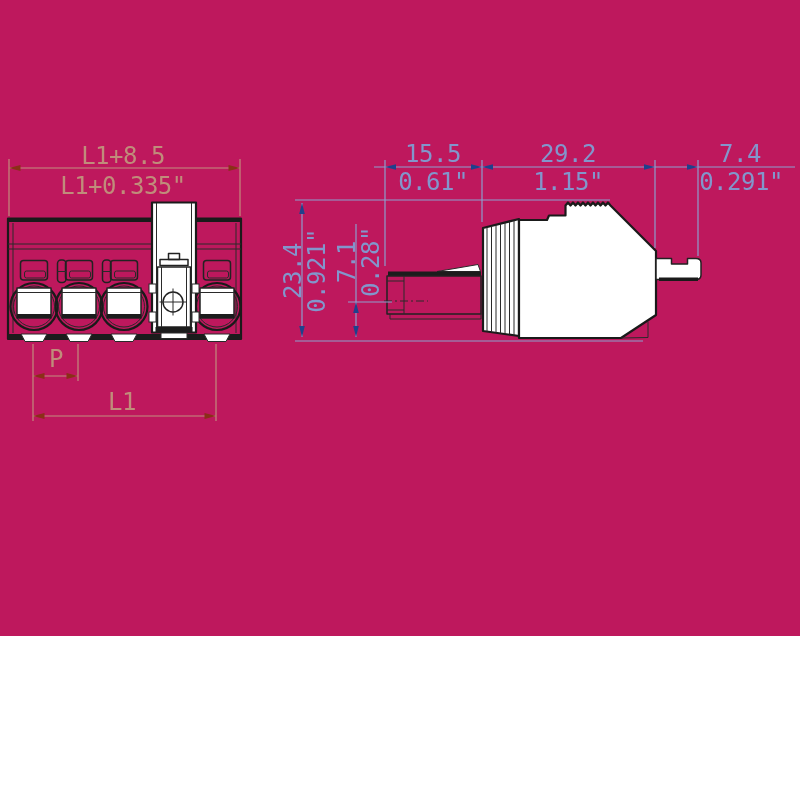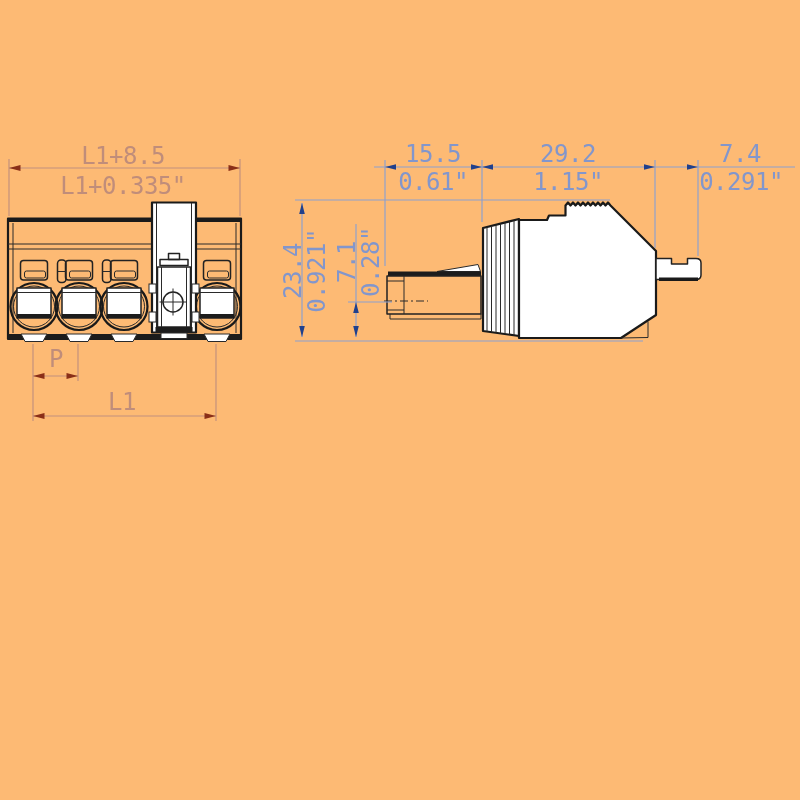--- a/index.html
+++ b/index.html
@@ -1,16 +1,16 @@
 <!DOCTYPE html>
 <html><head>
 <meta charset="utf-8">
 <style>
   html,body{margin:0;padding:0;background:#ffffff;}
-  .sheet{position:relative;width:800px;height:800px;background:#fdba74;overflow:hidden;
+  .sheet{position:relative;width:800px;height:636px;background:#be185d;overflow:hidden;
          font-family:"DejaVu Sans Mono","Liberation Mono",monospace;}
   svg{display:block;}
   
   .g2  {stroke:#1a1a1a;stroke-width:2.2;fill:none;stroke-linejoin:round;stroke-linecap:round;}
   .g3  {stroke:#1a1a1a;stroke-width:3.4;fill:none;stroke-linecap:butt;}
   .g15 {stroke:#222222;stroke-width:1.5;fill:none;stroke-linejoin:round;}
   .g1  {stroke:#2a2a2a;stroke-width:1;fill:none;}
   .gfill{fill:#1c1c1c;stroke:none;}
   .gwhite{fill:#ffffff;}
   

